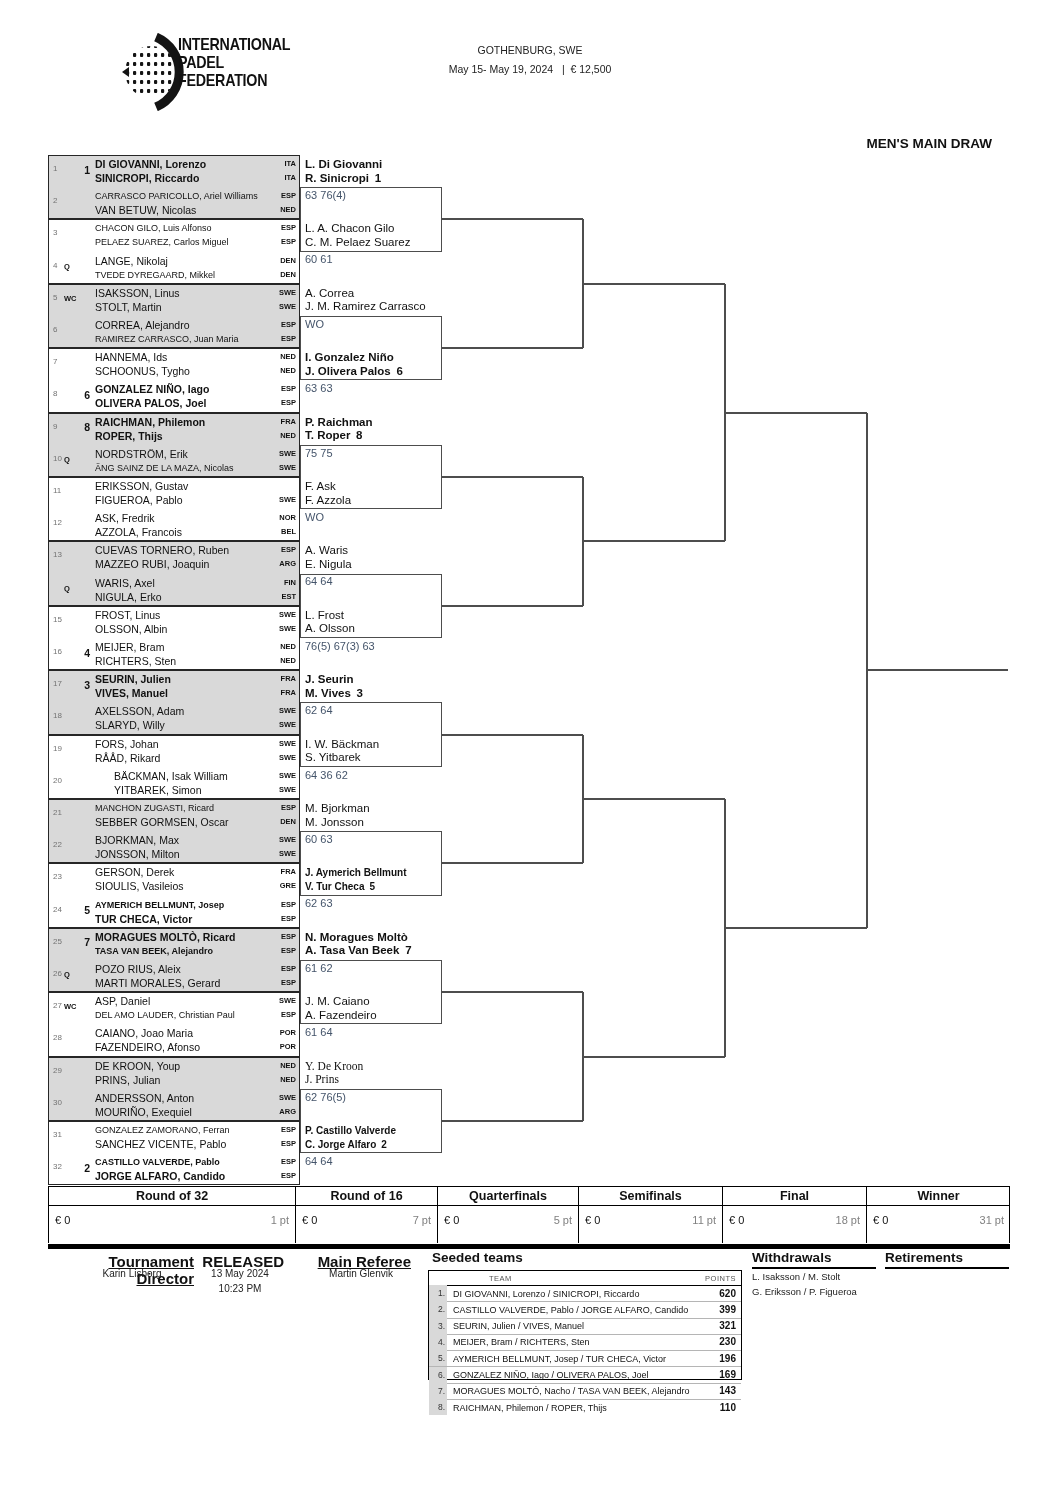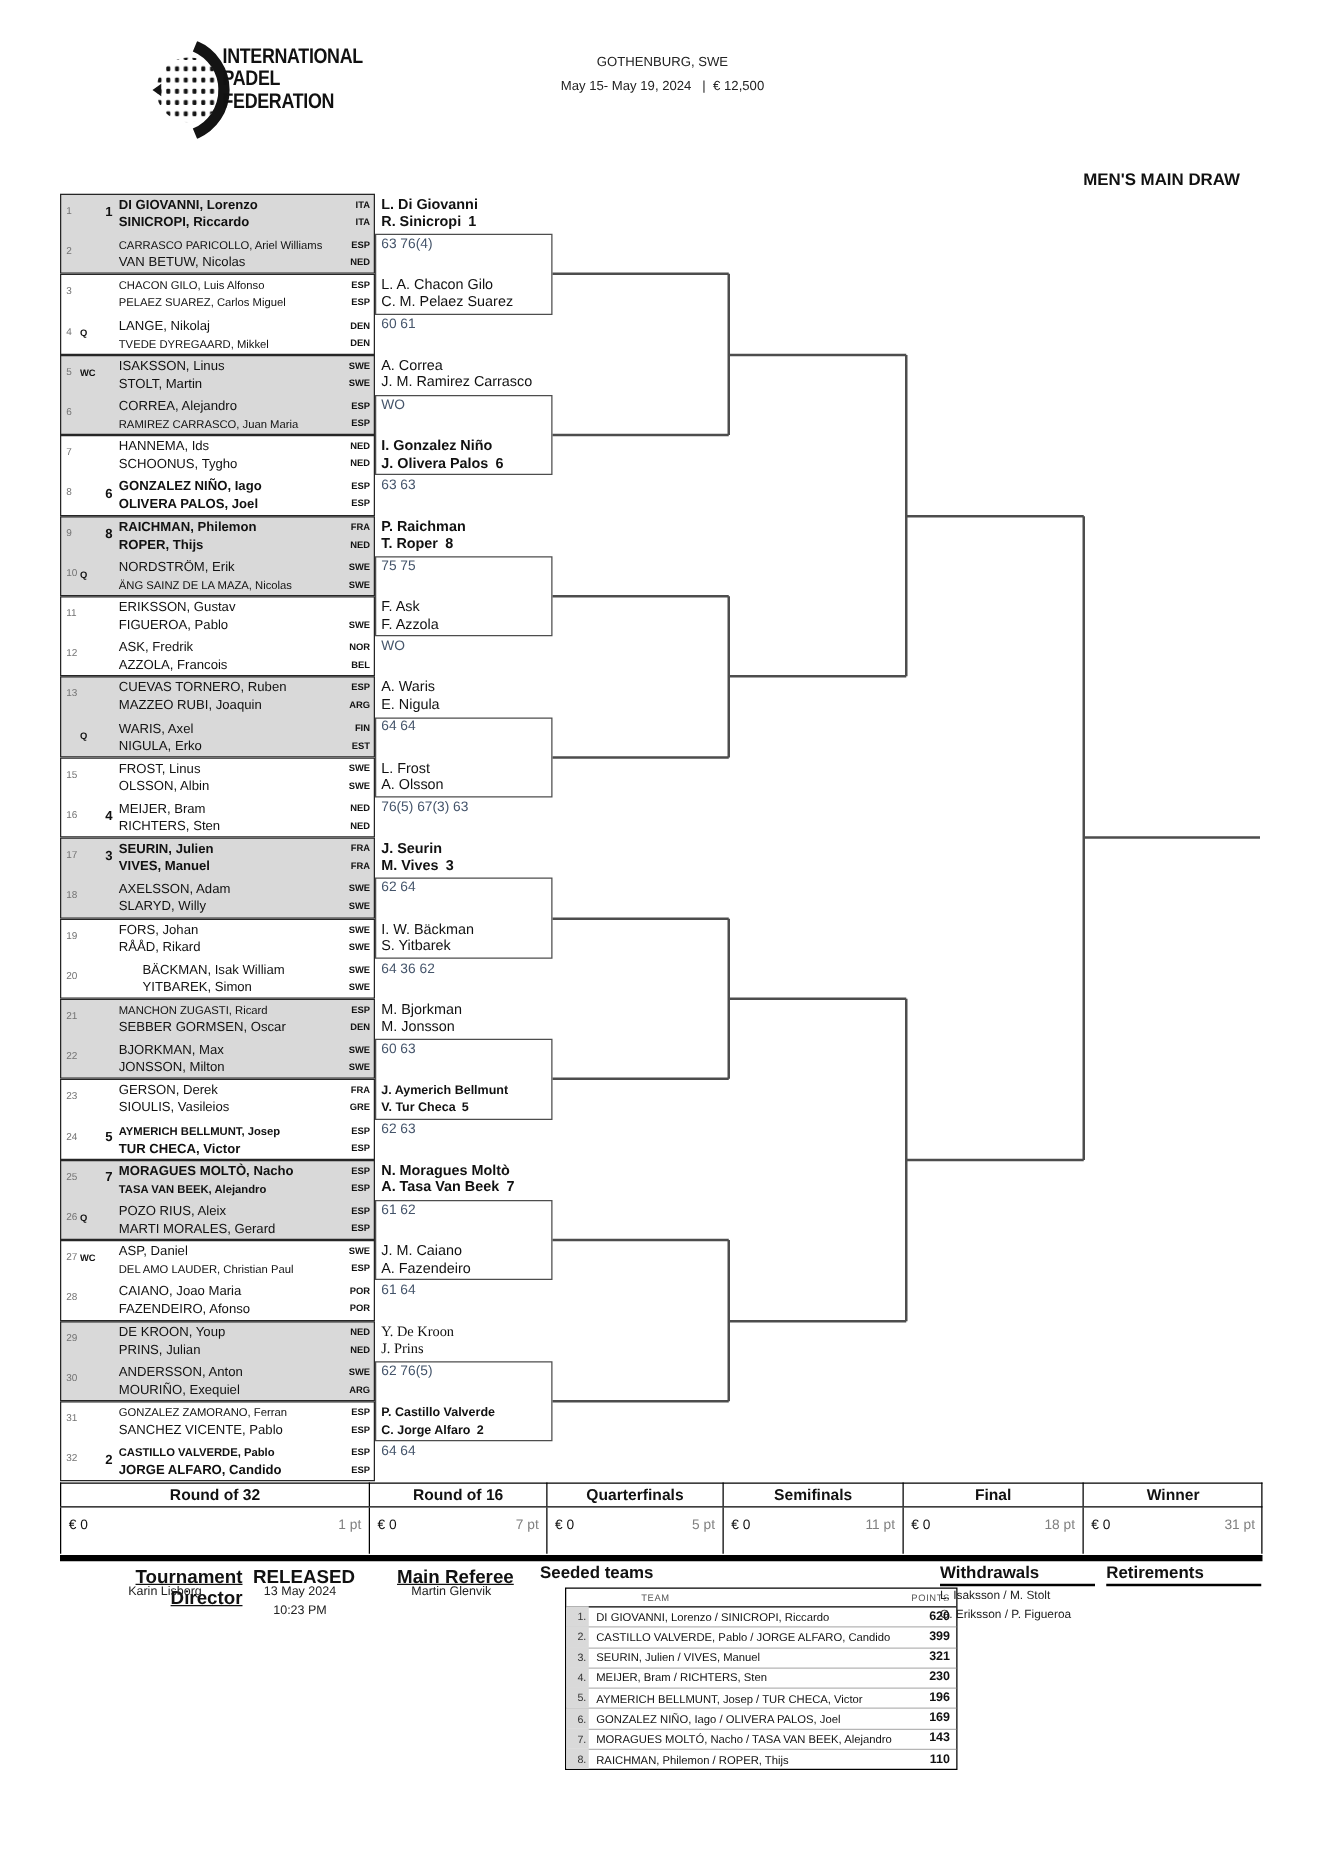--- a/index.html
+++ b/index.html
@@ -321,21 +321,21 @@
         <div class="ln">TUR CHECA, Victor</div>
       </div>
       <div class="tctry" style="left: 230px; top: 897.6px; width: 66px;">
         <div>ESP</div>
         <div>ESP</div>
       </div>
       <div class="pairbox gray" style="left: 48px; top: 927.8px; width: 252px; height: 64.4px;"></div>
       <div class="tnum" style="left: 53px; top: 936.8px; width: 14px;">25</div>
       <div class="tseed" style="left: 70px; top: 936.3px;">7</div>
       <div class="tnames" style="left: 95px; top: 929.8px; width: 155px; font-weight: bold;">
-        <div class="ln">MORAGUES MOLTÒ, Nacho</div>
+        <div class="ln">MORAGUES MOLTÒ, Ricard</div>
         <div class="ln small">TASA VAN BEEK, Alejandro</div>
       </div>
       <div class="tctry" style="left: 230px; top: 929.8px; width: 66px;">
         <div>ESP</div>
         <div>ESP</div>
       </div>
       <div class="tnum" style="left: 53px; top: 969px; width: 14px;">26</div>
       <div class="ttag" style="left: 64px; top: 970px;">Q</div>
       <div class="tnames" style="left: 95px; top: 962px; width: 155px; font-weight: normal;">
         <div class="ln">POZO RIUS, Aleix</div>
@@ -557,21 +557,21 @@
   <div class="f-val" style="left:70px;top:1268px;width:124px;">Karin Lisborg</div>
 
   <div class="f-label" style="left:196px;top:1253px;width:88px;">RELEASED</div>
   <div class="f-val" style="left:196px;top:1268px;width:88px;">13 May 2024</div>
   <div class="f-val" style="left:196px;top:1283px;width:88px;">10:23 PM</div>
 
   <div class="f-label ul" style="left:311px;top:1253px;width:100px;">Main Referee</div>
   <div class="f-val" style="left:311px;top:1268px;width:100px;">Martin Glenvik</div>
 
   <div id="seeded-title" style="left:432px;top:1250px;">Seeded teams</div>
-  <div id="seed-table" style="left:452px;top:1270px;width:314px;height:146px;">
+  <div id="seed-table" style="left:428px;top:1270px;width:314px;height:110px;">
     <div class="st-headrow">
       <span class="st-team-h">TEAM</span>
       <span class="st-pts-h">POINTS</span>
     </div>
     <div id="seed-rows">
         <div class="st-row" style="left: 0px; top: 14px;">
           <div class="st-numcell">1.</div>
           <div class="st-name">DI GIOVANNI, Lorenzo / SINICROPI, Riccardo</div>
           <div class="st-pts">620</div>
         </div>

